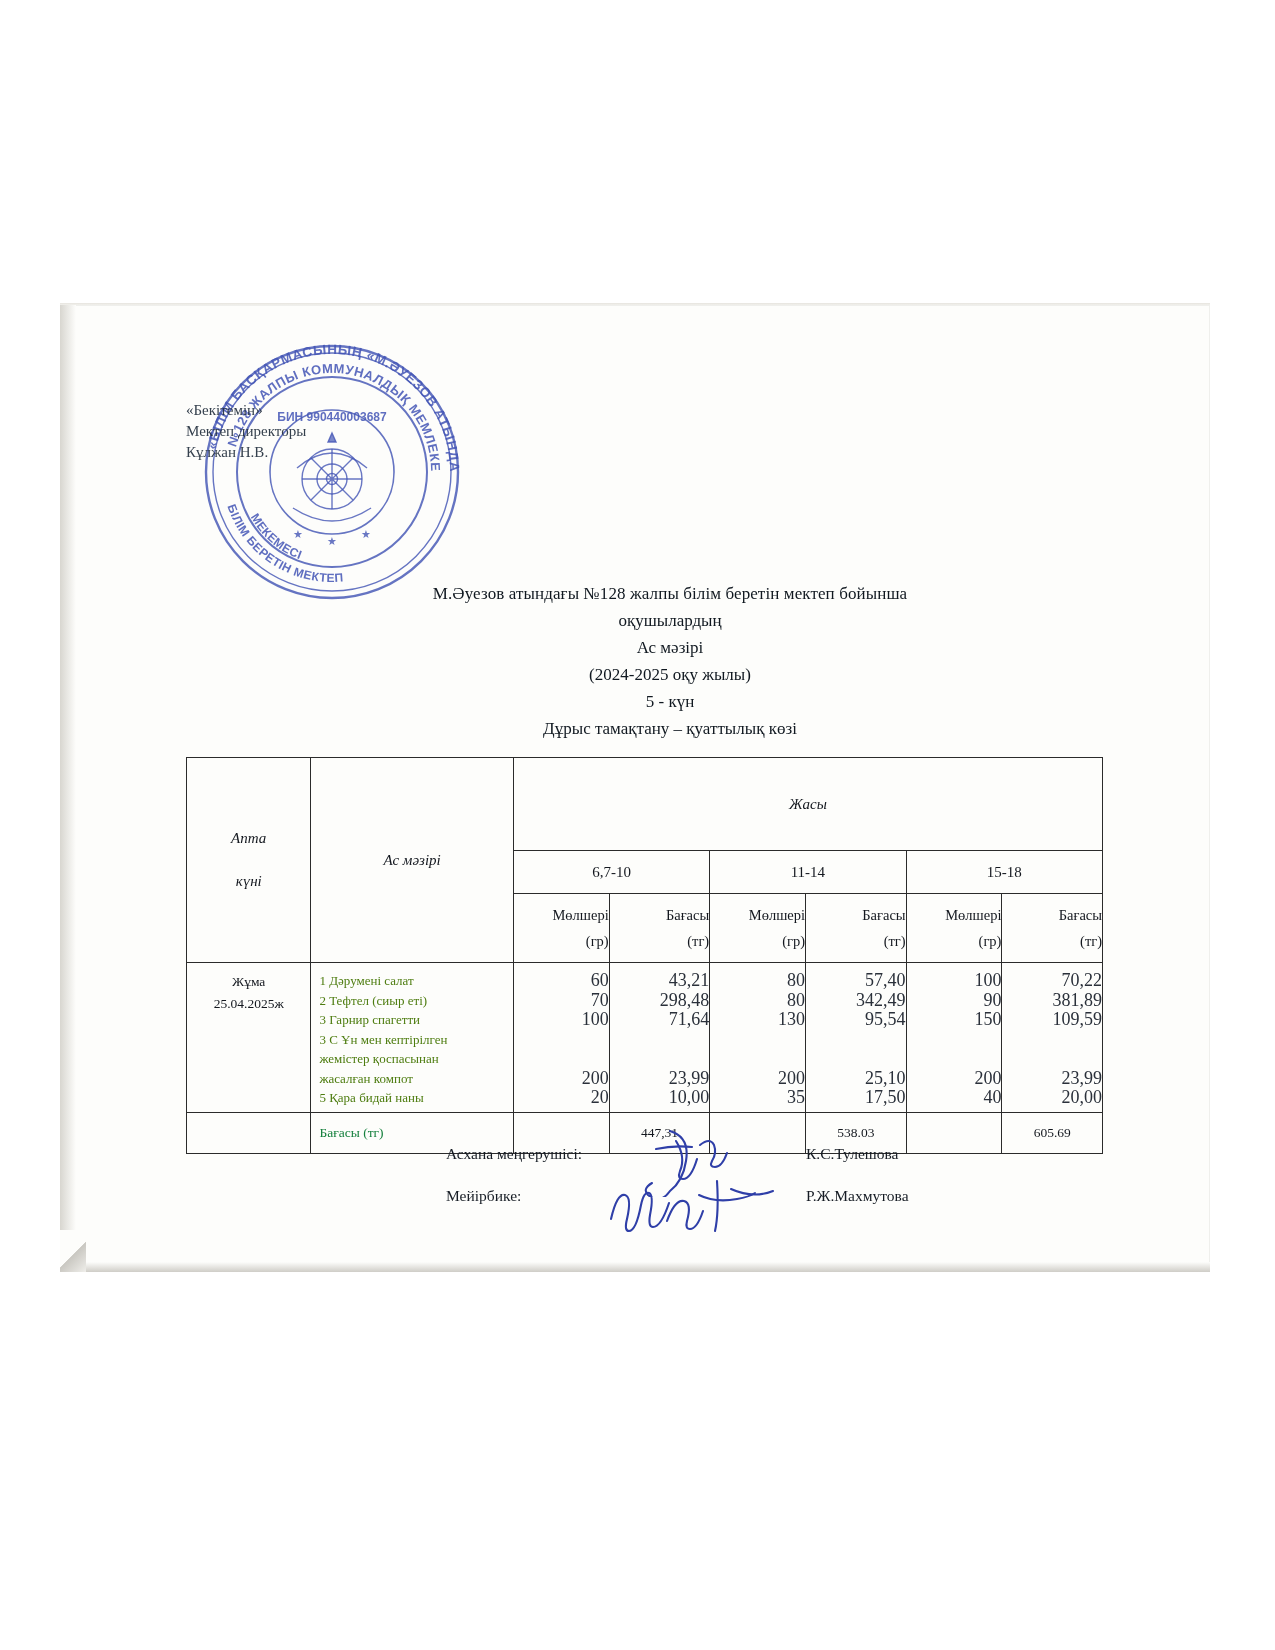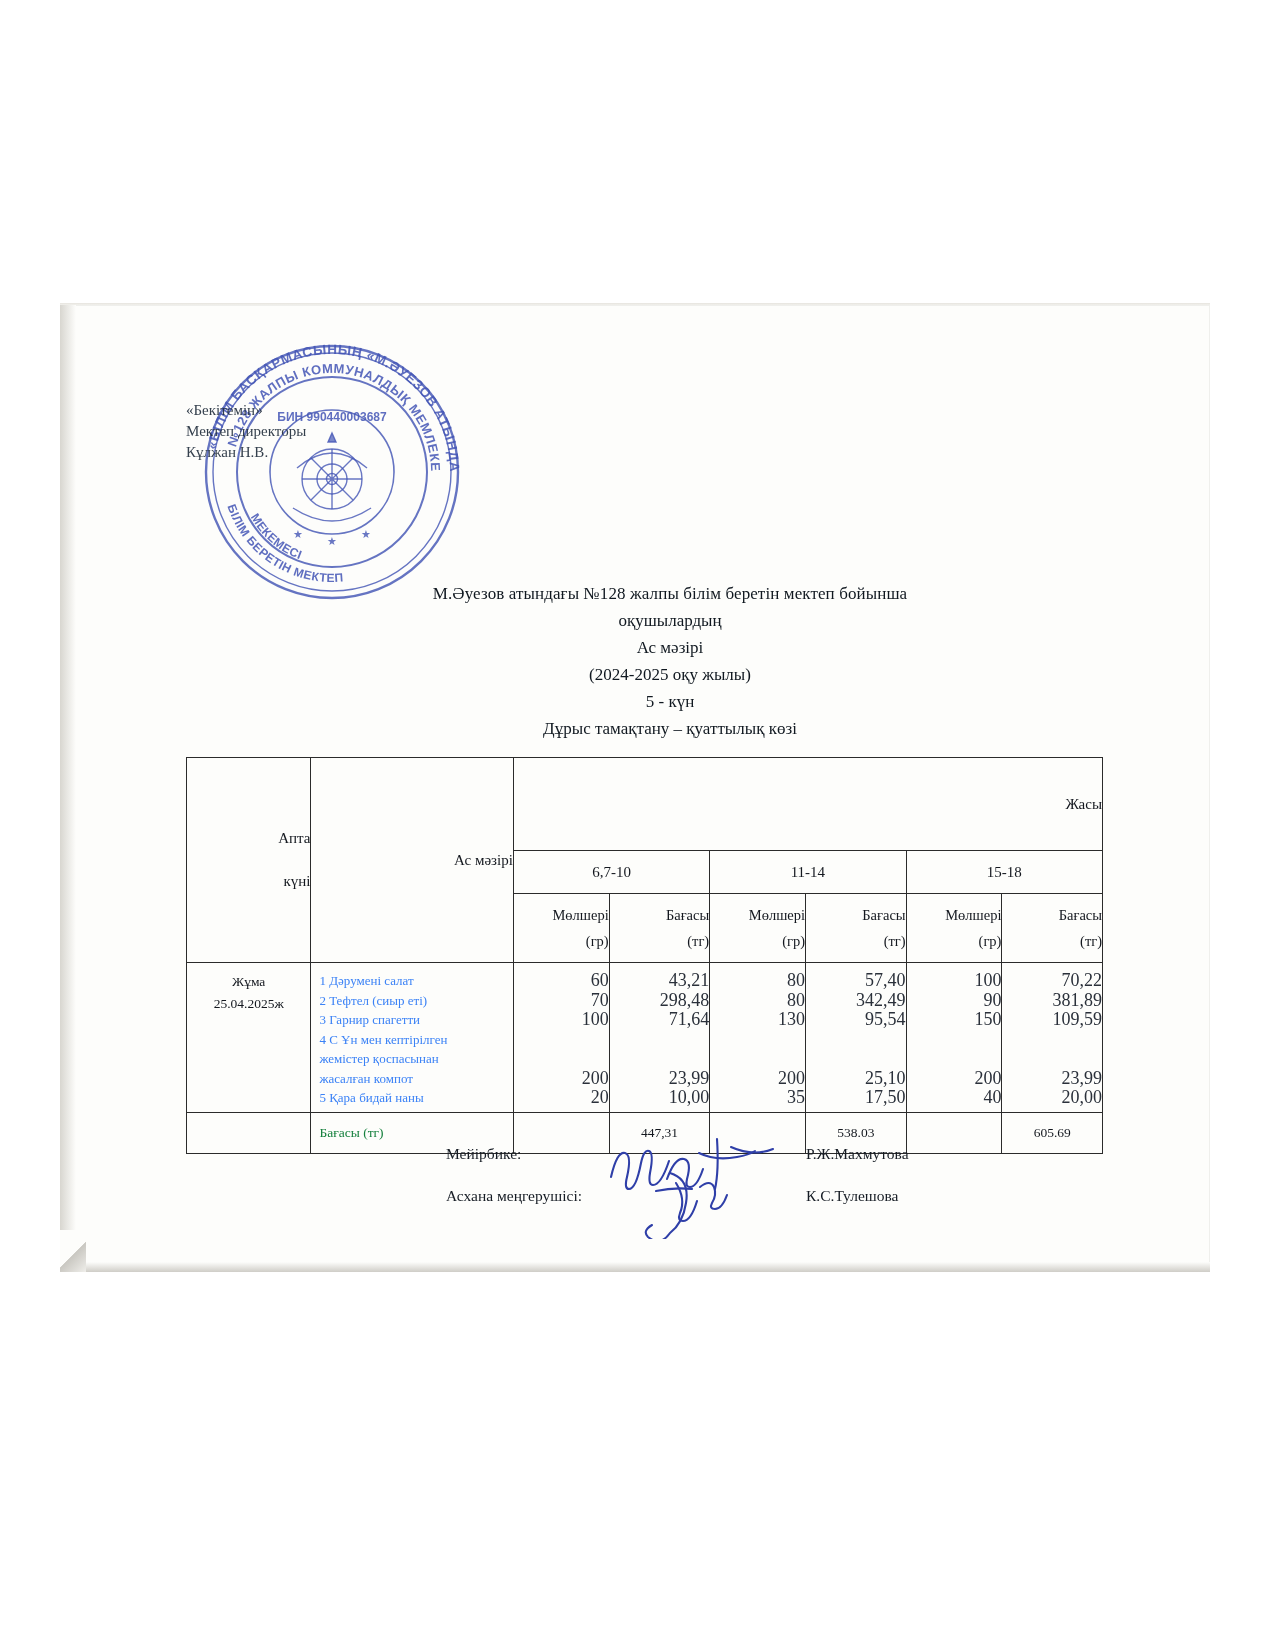--- a/index.html
+++ b/index.html
@@ -105,45 +105,46 @@
     font-size: 14px;
     color: #14181f;
   }
   .menu-table td, .menu-table th {
     border: 1px solid #2b2b2b;
     padding: 0;
     vertical-align: top;
     font-weight: normal;
   }
   .hdr-c {
-    text-align: right;
+    text-align: center;
     vertical-align: middle !important;
     font-weight: bold;
     font-size: 15px;
+    font-style: italic;
   }
   .hdr-ay { height: 92px; }
   .col-ay { width: 125px; }
   .col-menu { width: 205px; }
   .col-qty { width: 96px; }
   .col-price { width: 101px; }
 
   .sub2 { text-align:center; font-weight: bold; font-size: 15px; height: 42px; vertical-align: middle !important;}
   .sub3 { text-align:right; font-weight: bold; font-size: 14.5px; height: 68px; vertical-align: middle !important; line-height: 26px;}
 
   td.day-cell {
     text-align: center;
     padding-top: 8px;
     font-size: 13.5px;
     line-height: 22px;
   }
   td.dish-cell {
     padding: 8px 6px 4px 8px;
     font-size: 13px;
     line-height: 19.5px;
-    color: #3b82f6;
+    color: #4d7c0f;
   }
   td.num-cell {
     text-align: right;
     padding-top: 8px;
     font-size: 18px;
     line-height: 19.5px;
     color: #2a303a;
   }
   .total-row td {
     height: 40px;
@@ -303,21 +304,21 @@
 
     <tr>
       <td class="day-cell">
         <div>Жұма</div>
         <div>25.04.2025ж</div>
       </td>
       <td class="dish-cell">
         <div>1 Дәрумені салат</div>
         <div>2 Тефтел (сиыр еті)</div>
         <div>3  Гарнир спагетти</div>
-        <div>4  С  Ұн мен  кептірілген</div>
+        <div>3  С  Ұн мен  кептірілген</div>
         <div>жемістер қоспасынан</div>
         <div>жасалған компот</div>
         <div>5 Қара бидай наны</div>
       </td>
       <td class="num-cell">
         <div>60</div>
         <div>70</div>
         <div>100</div>
         <div style="height:19.5px"></div>
           <div style="height:19.5px"></div>
@@ -378,42 +379,42 @@
       <td class="val">447,31</td>
       <td class="blank"></td>
       <td class="val">538.03</td>
       <td class="blank"></td>
       <td class="val">605.69</td>
     </tr>
   </tbody>
 </table>
 
 <div class="sign-area">
+  <div class="sign-row">
+    <span class="sign-label">Асхана меңгерушісі:</span>
+    <span class="sign-scribble2">
+      <svg width="180" height="80" viewBox="0 0 180 80">
+        <g fill="none" stroke="#2f3fa8" stroke-width="2.1" stroke-linecap="round">
+          <path d="M54 14 q20 6 16 30 q-3 20 -16 30 q-10 14 -22 4 q-6 -6 4 -12"></path>
+          <path d="M60 24 q10 16 4 30 q-3 8 3 8 q8 0 14 -20"></path>
+          <path d="M84 28 q10 -8 14 0 q3 8 -2 16 q-3 6 3 6 q7 0 12 -14"></path>
+          <path d="M40 32 q18 -4 36 -2"></path>
+        </g>
+      </svg>
+    </span>
+    <span class="sign-name">К.С.Тулешова</span>
+  </div>
   <div class="sign-row">
     <span class="sign-label">Мейірбике:</span>
     <span class="sign-scribble">
       <svg width="200" height="70" viewBox="0 0 200 70">
         <g fill="none" stroke="#2f3fa8" stroke-width="2.1" stroke-linecap="round">
           <path d="M10 46 q6 -26 14 -24 q7 2 2 24 q-3 12 2 12 q7 0 12 -26 q3 -14 8 -12 q5 2 1 22 q-2 12 3 12 q8 0 16 -24"></path>
           <path d="M66 48 q8 -22 17 -20 q8 2 3 20 q-2 8 3 8 q7 0 13 -18"></path>
           <path d="M98 22 q16 8 38 4 q12 -2 18 -6"></path>
           <path d="M116 8 q2 32 -2 50"></path>
           <path d="M130 16 q22 10 42 2"></path>
         </g>
       </svg>
     </span>
     <span class="sign-name">Р.Ж.Махмутова</span>
   </div>
-  <div class="sign-row">
-    <span class="sign-label">Асхана меңгерушісі:</span>
-    <span class="sign-scribble2">
-      <svg width="180" height="80" viewBox="0 0 180 80">
-        <g fill="none" stroke="#2f3fa8" stroke-width="2.1" stroke-linecap="round">
-          <path d="M54 14 q20 6 16 30 q-3 20 -16 30 q-10 14 -22 4 q-6 -6 4 -12"></path>
-          <path d="M60 24 q10 16 4 30 q-3 8 3 8 q8 0 14 -20"></path>
-          <path d="M84 28 q10 -8 14 0 q3 8 -2 16 q-3 6 3 6 q7 0 12 -14"></path>
-          <path d="M40 32 q18 -4 36 -2"></path>
-        </g>
-      </svg>
-    </span>
-    <span class="sign-name">К.С.Тулешова</span>
-  </div>
 </div>
 
 </body></html>

